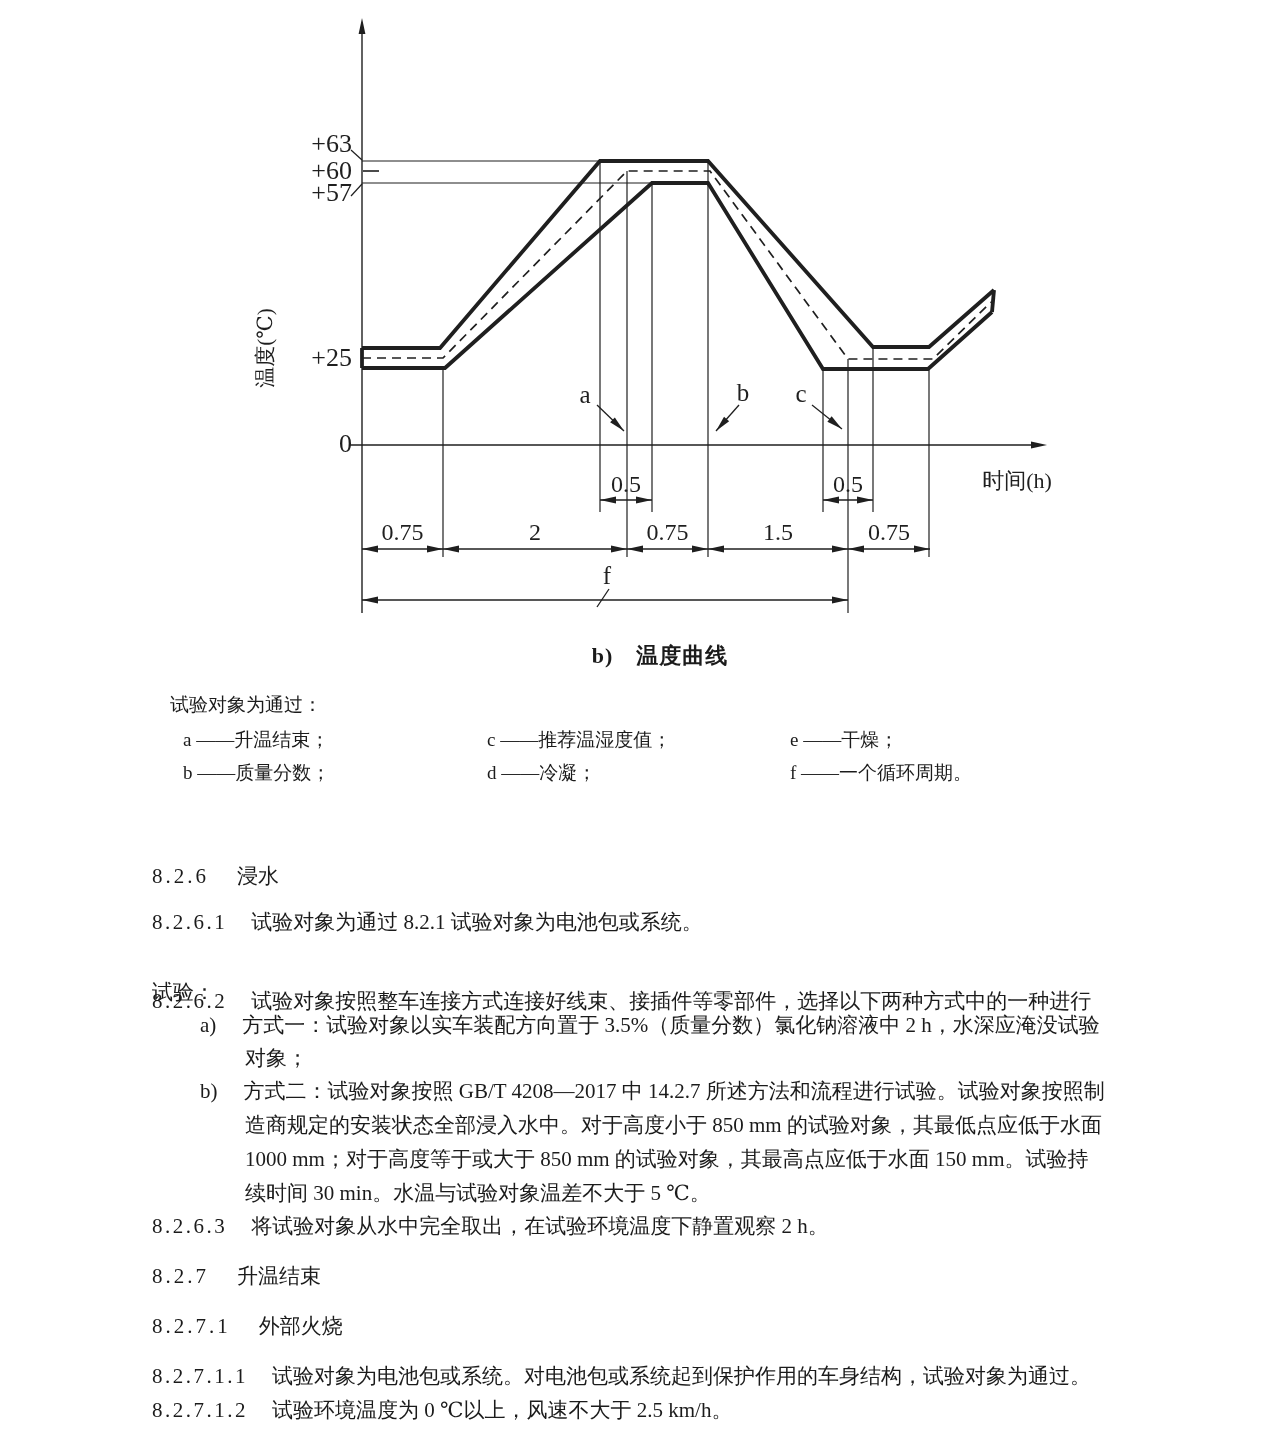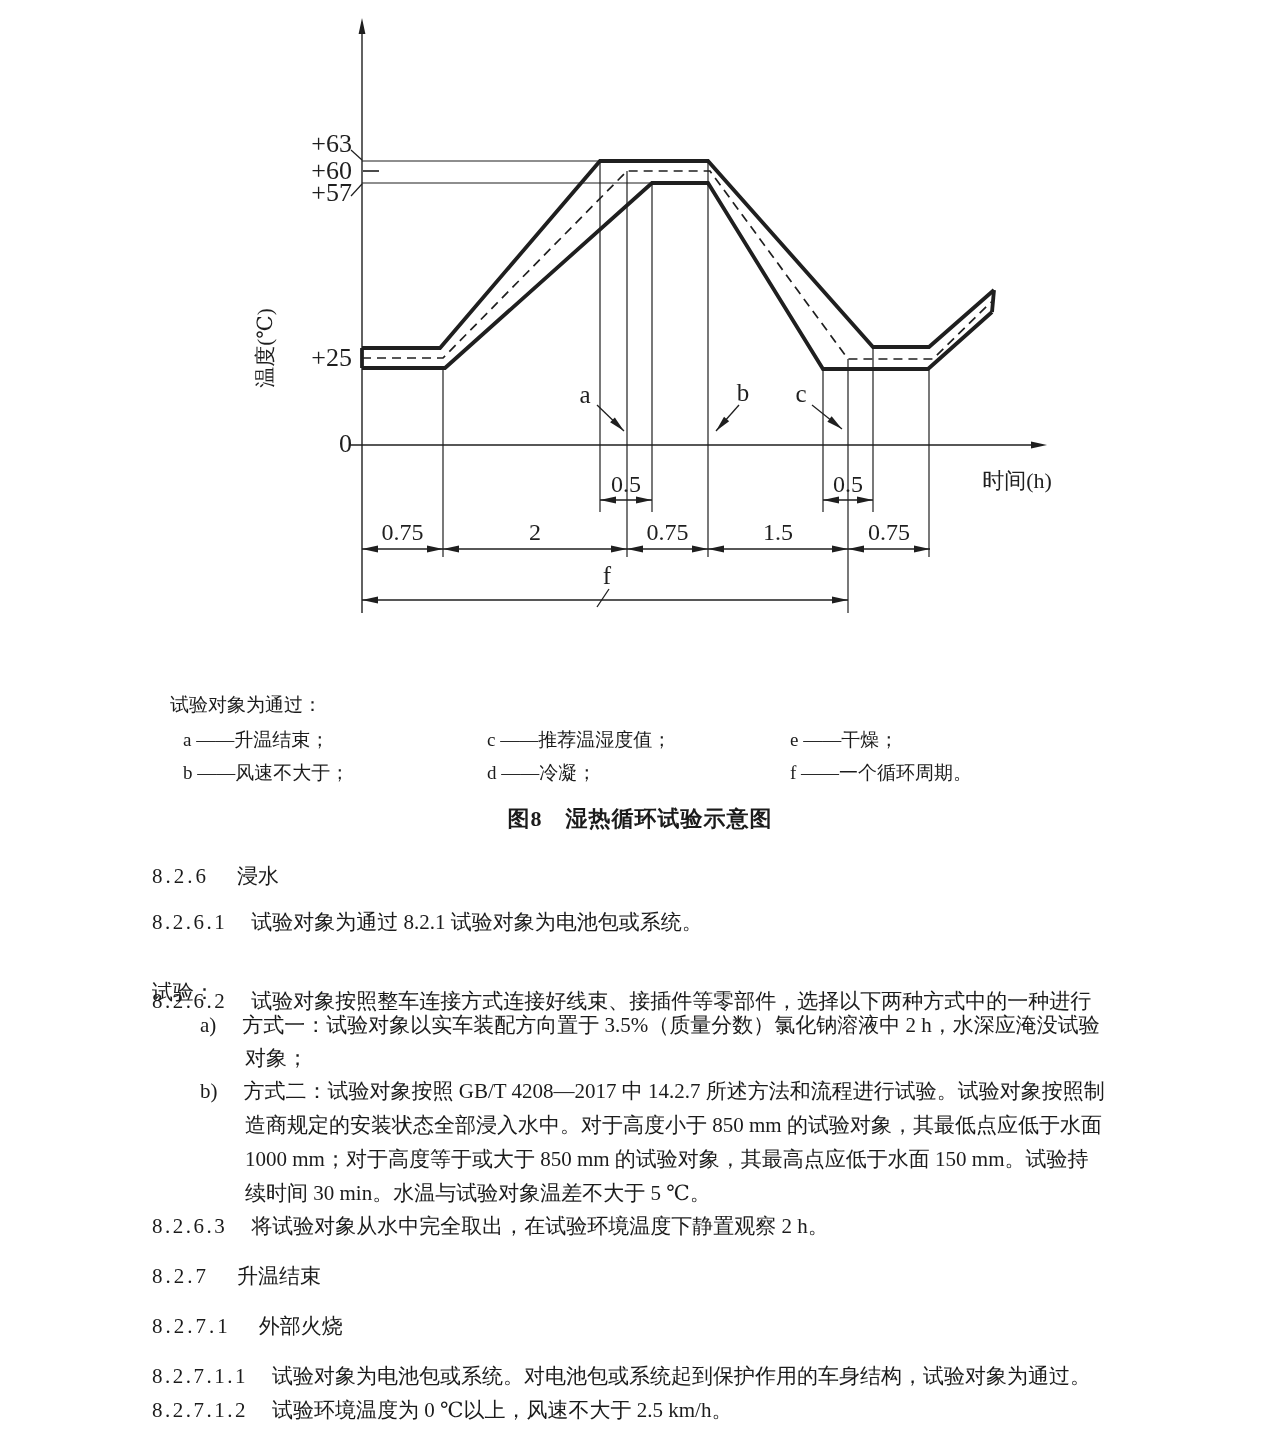--- a/index.html
+++ b/index.html
@@ -110,33 +110,33 @@
         <text x="585" y="403" font-size="25" fill="#1f1f1f" text-anchor="middle" font-family="&quot;Liberation Serif&quot;,&quot;DejaVu Serif&quot;,serif">a</text>
         <line x1="597" y1="405" x2="624" y2="431" stroke="#1f1f1f" stroke-width="1.3"></line>
         <path d="M624,431 L610.1164948481123,422.3508217328171 L614.8332583201602,417.45264428107504 Z" fill="#1f1f1f"></path>
         <text x="743" y="401" font-size="25" fill="#1f1f1f" text-anchor="middle" font-family="&quot;Liberation Serif&quot;,&quot;DejaVu Serif&quot;,serif">b</text>
         <line x1="739" y1="405" x2="716" y2="431" stroke="#1f1f1f" stroke-width="1.3"></line>
         <path d="M716,431 L724.0545938027811,416.7633038006636 L729.1477704277157,421.26880619964425 Z" fill="#1f1f1f"></path>
         <text x="801" y="402" font-size="25" fill="#1f1f1f" text-anchor="middle" font-family="&quot;Liberation Serif&quot;,&quot;DejaVu Serif&quot;,serif">c</text>
         <line x1="812" y1="405" x2="842" y2="429" stroke="#1f1f1f" stroke-width="1.3"></line>
         <path d="M842,429 L827.3821358872265,421.6598331912355 L831.6300622105966,416.34992528702287 Z" fill="#1f1f1f"></path>
       </svg>
+    <div class="fig-caption">b)　温度曲线</div>
   </div>
 
   <div class="legend">
     <div class="legend-title">试验对象为通过：</div>
     <div class="lg-item lg-r1 lg-c1"><span>a</span><span> ——升温结束；</span></div>
     <div class="lg-item lg-r1 lg-c2"><span>c</span><span> ——推荐温湿度值；</span></div>
     <div class="lg-item lg-r1 lg-c3"><span>e</span><span> ——干燥；</span></div>
-    <div class="lg-item lg-r2 lg-c1"><span>b</span><span> ——风速不大于；</span></div>
+    <div class="lg-item lg-r2 lg-c1"><span>b</span><span> ——质量分数；</span></div>
     <div class="lg-item lg-r2 lg-c2"><span>d</span><span> ——冷凝；</span></div>
     <div class="lg-item lg-r2 lg-c3"><span>f</span><span> ——一个循环周期。</span></div>
   </div>
 
-  <div class="main-caption">图8　湿热循环试验示意图</div>
 
   <div class="body-text">
     <div class="ln hb" style="top:862px;left:152px"><span class="num">8.2.6</span><span>浸水</span></div>
     <div class="ln" style="top:908px;left:152px"><span class="num">8.2.6.1</span><span>试验对象为通过 8.2.1 试验对象为电池包或系统。</span></div>
     <div class="ln" style="top:987px;left:152px"><span class="num">8.2.6.2</span><span>试验对象按照整车连接方式连接好线束、接插件等零部件，选择以下两种方式中的一种进行</span></div>
     <div class="ln" style="top:978px;left:152px"><span>试验：</span></div>
     <div class="ln" style="top:1011px;left:200px"><span class="mk">a)</span><span>方式一：试验对象以实车装配方向置于 3.5%（质量分数）氯化钠溶液中 2 h，水深应淹没试验</span></div>
     <div class="ln" style="top:1044px;left:245px"><span>对象；</span></div>
     <div class="ln" style="top:1077px;left:200px"><span class="mk">b)</span><span>方式二：试验对象按照 GB/T 4208—2017 中 14.2.7 所述方法和流程进行试验。试验对象按照制</span></div>
     <div class="ln" style="top:1111px;left:245px"><span>造商规定的安装状态全部浸入水中。对于高度小于 850 mm 的试验对象，其最低点应低于水面</span></div>

